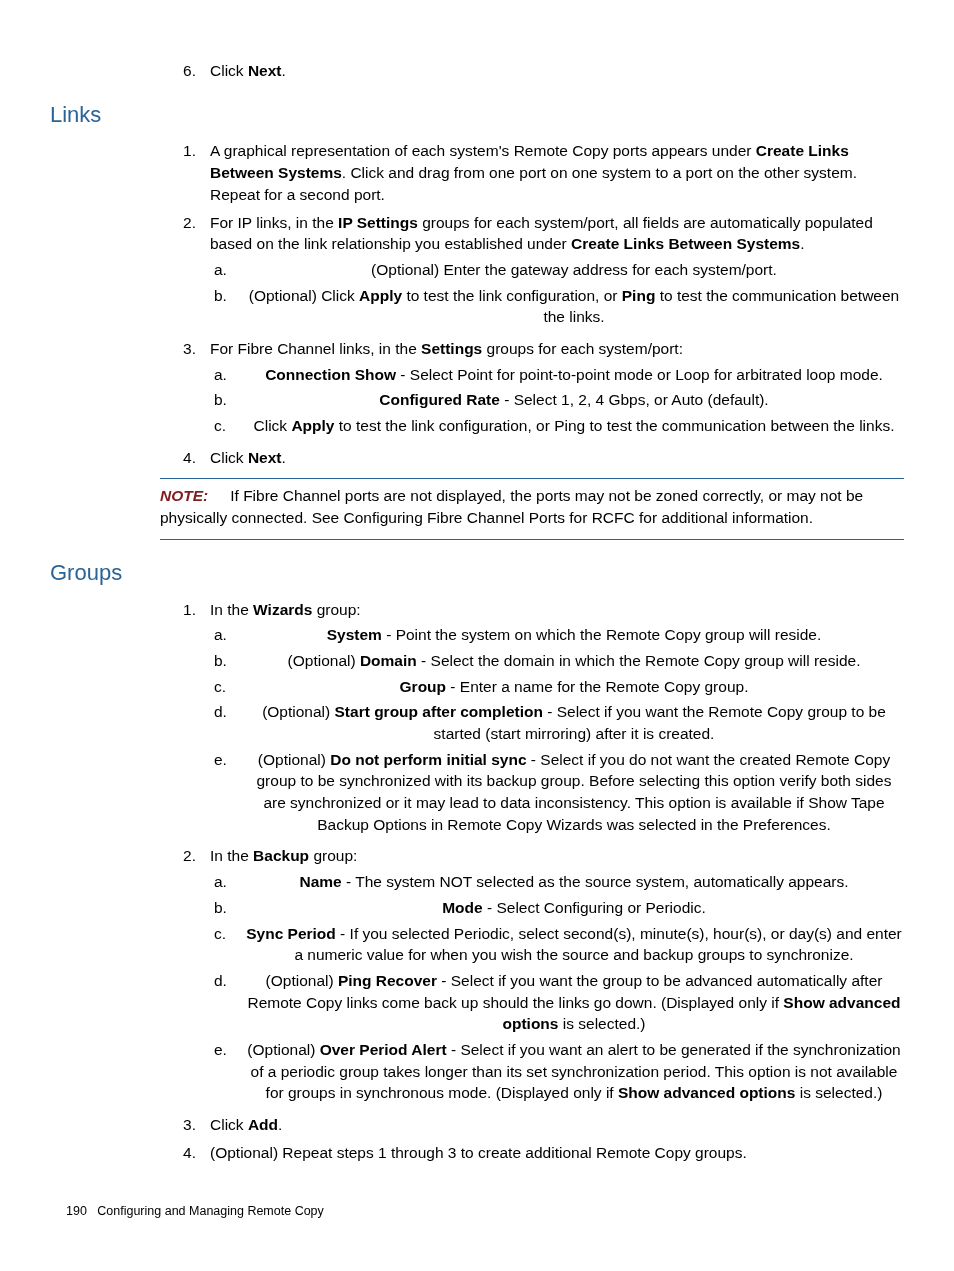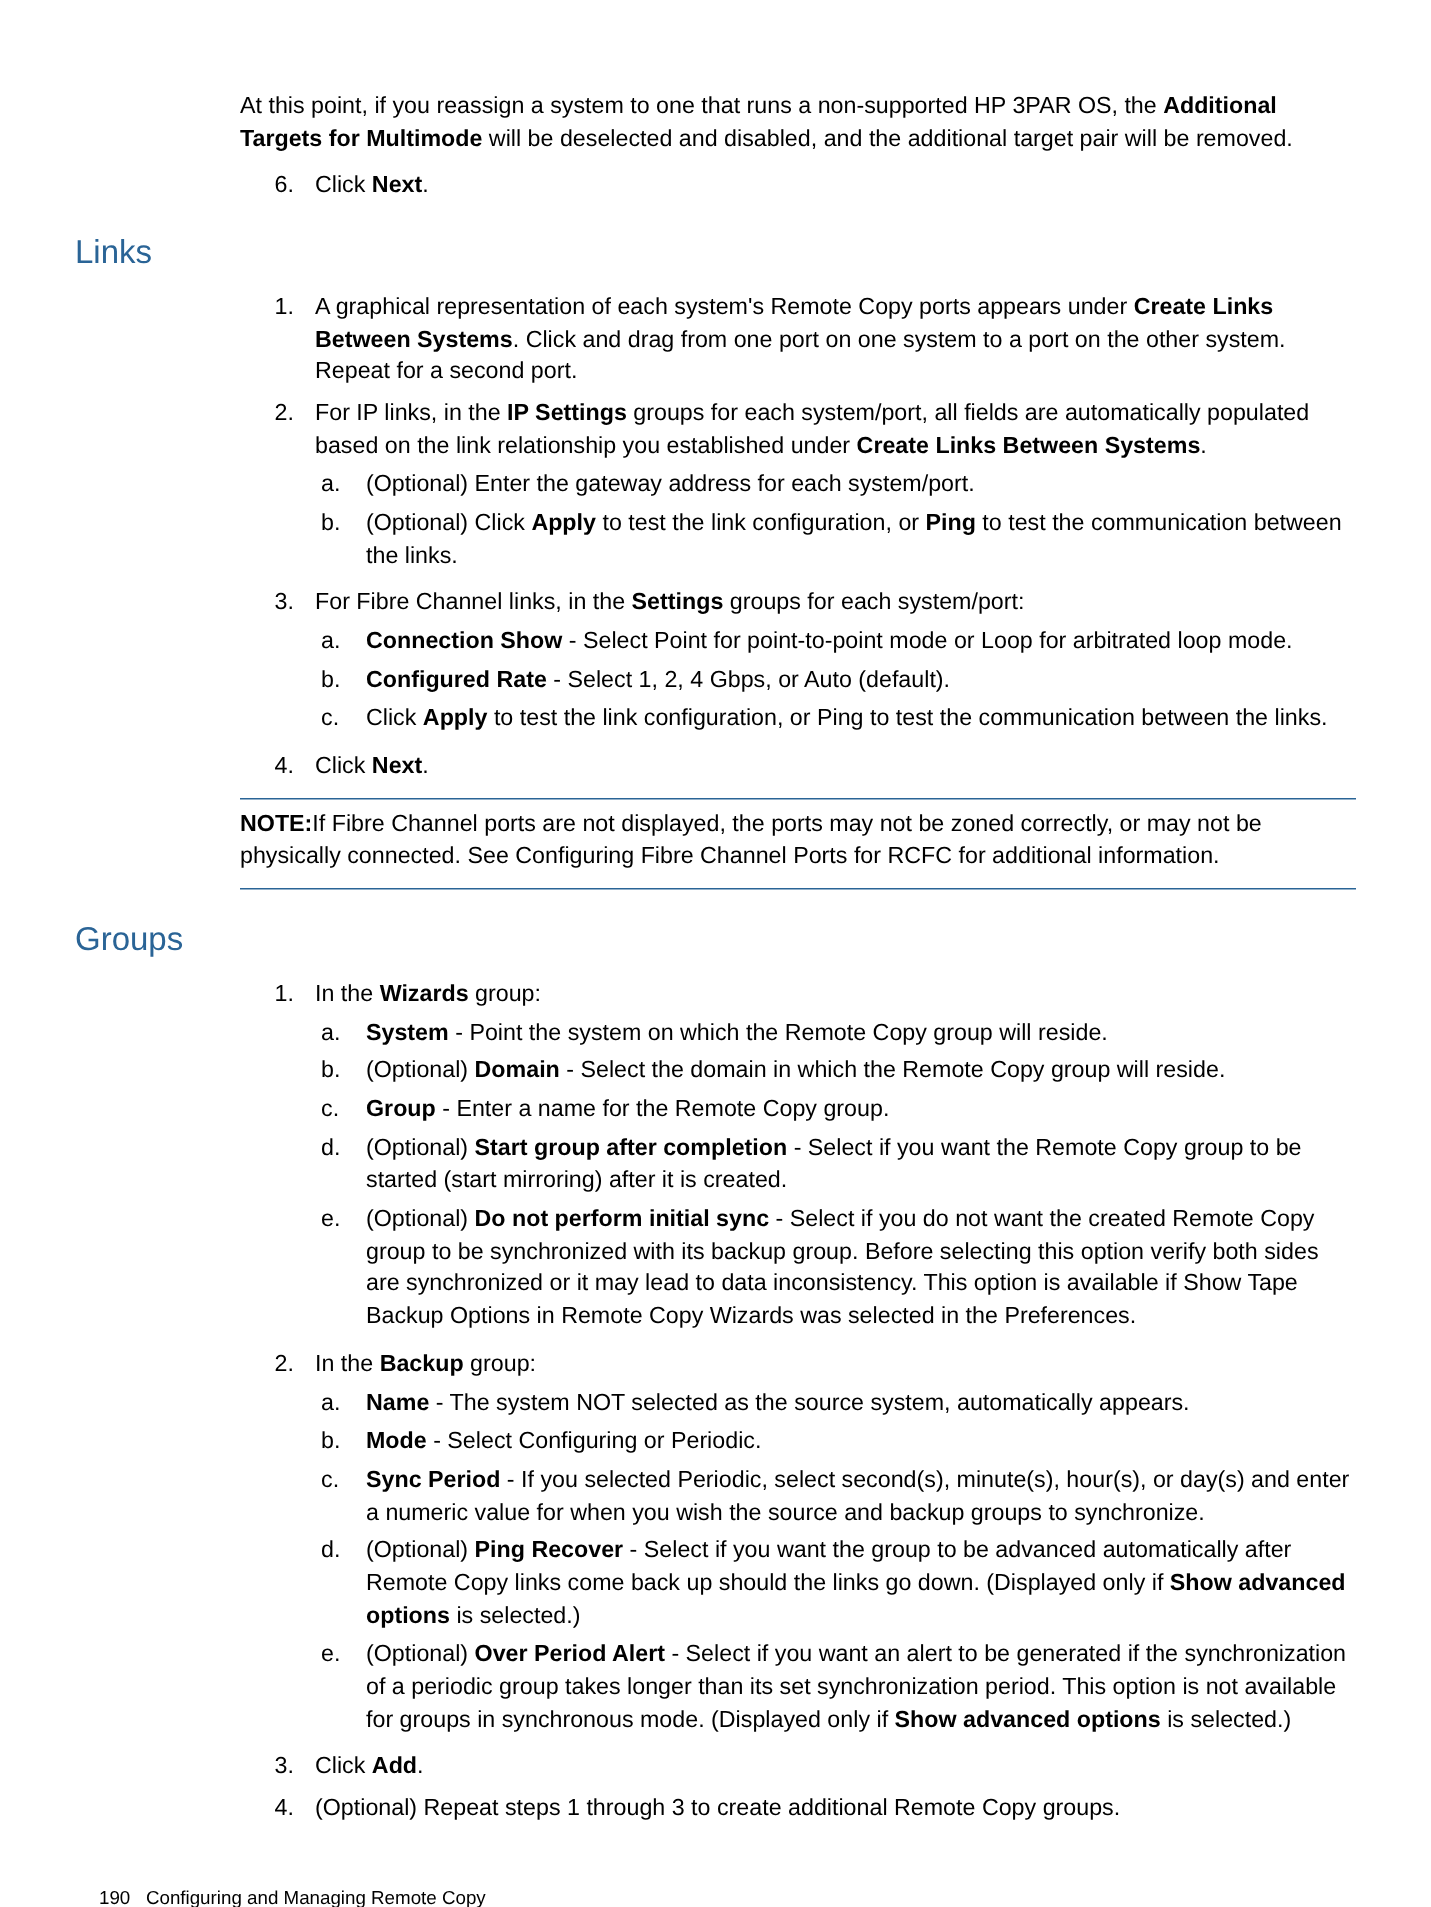--- a/index.html
+++ b/index.html
@@ -44,47 +44,46 @@
   }
   ol.alpha > li {
     display: flex;
     margin-bottom: 4px;
   }
   ol.alpha > li > .marker {
     min-width: 30px;
     text-align: left;
     padding-left: 4px;
   }
-  ol.alpha > li > .body { flex: 1; }
+  ol.alpha > li > .body { flex: 1; text-align: center; }
 
   b { font-weight: 700; }
 
   .hr {
     border: 0;
     border-top: 1px solid #2a6496;
     margin: 10px 0 6px 0;
   }
   .note-label {
-    color: #000000;
+    color: #7f1d1d;
     font-weight: 700;
+    margin-right: 22px;
+    font-style: italic;
   }
   .footer {
     font-size: 12.5px;
     margin-top: 40px;
     margin-left: 16px;
   }
   .para { margin-bottom: 10px; }
 </style>
 </head>
 <body>
 
 <div class="col">
-  <div class="para">
-    <span>At this point, if you reassign a system to one that runs a non-supported HP 3PAR OS, the </span><b>Additional Targets for Multimode</b><span> will be deselected and disabled, and the additional target pair will be removed.</span>
-  </div>
 
   <ol class="num" start="6">
     <li>
       <span class="marker">6.</span>
       <span class="body"><span>Click </span><b>Next</b><span>.</span></span>
     </li>
   </ol>
 </div>
 
 <h2 class="section">Links</h2>

